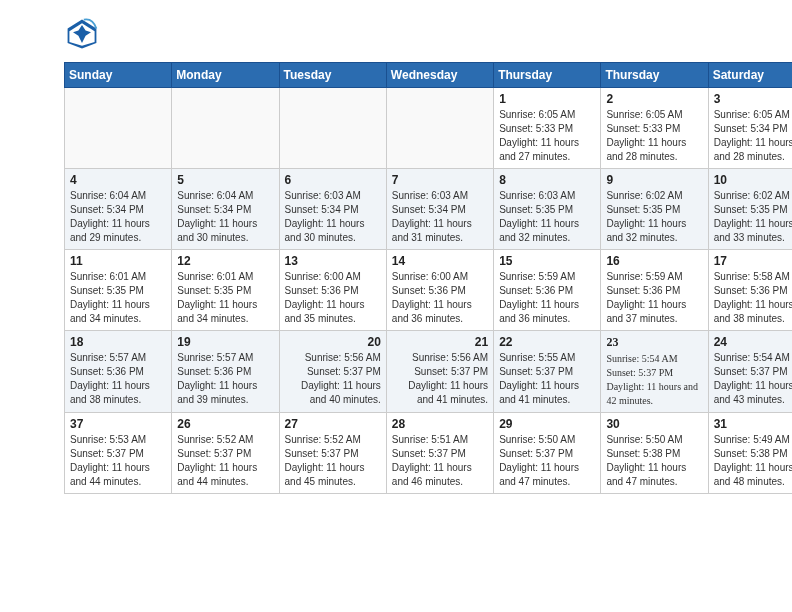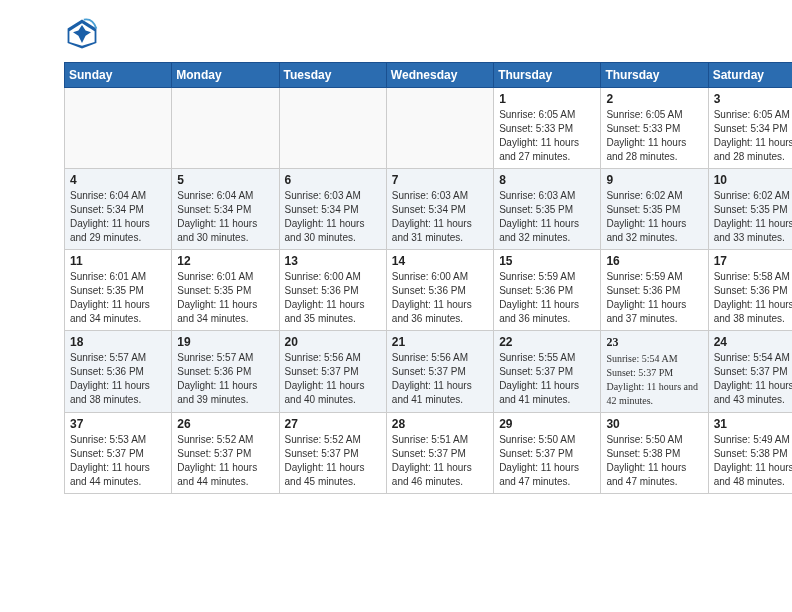--- a/index.html
+++ b/index.html
@@ -271,28 +271,28 @@
 Daylight: 11 hours
 and 38 minutes.</div>
           </td>
           <td style="background: rgb(240, 244, 248);">
             <span class="day-num">19</span>
             <div class="day-info">Sunrise: 5:57 AM
 Sunset: 5:36 PM
 Daylight: 11 hours
 and 39 minutes.</div>
           </td>
-          <td style="background: rgb(240, 244, 248);">
+          <td style="background: rgb(240, 244, 248); text-align: right;">
             <span class="day-num">20</span>
             <div class="day-info">Sunrise: 5:56 AM
 Sunset: 5:37 PM
 Daylight: 11 hours
 and 40 minutes.</div>
           </td>
-          <td style="background: rgb(240, 244, 248);">
+          <td style="background: rgb(240, 244, 248); text-align: right;">
             <span class="day-num">21</span>
             <div class="day-info">Sunrise: 5:56 AM
 Sunset: 5:37 PM
 Daylight: 11 hours
 and 41 minutes.</div>
           </td>
           <td style="background: rgb(240, 244, 248);">
             <span class="day-num">22</span>
             <div class="day-info">Sunrise: 5:55 AM
 Sunset: 5:37 PM

